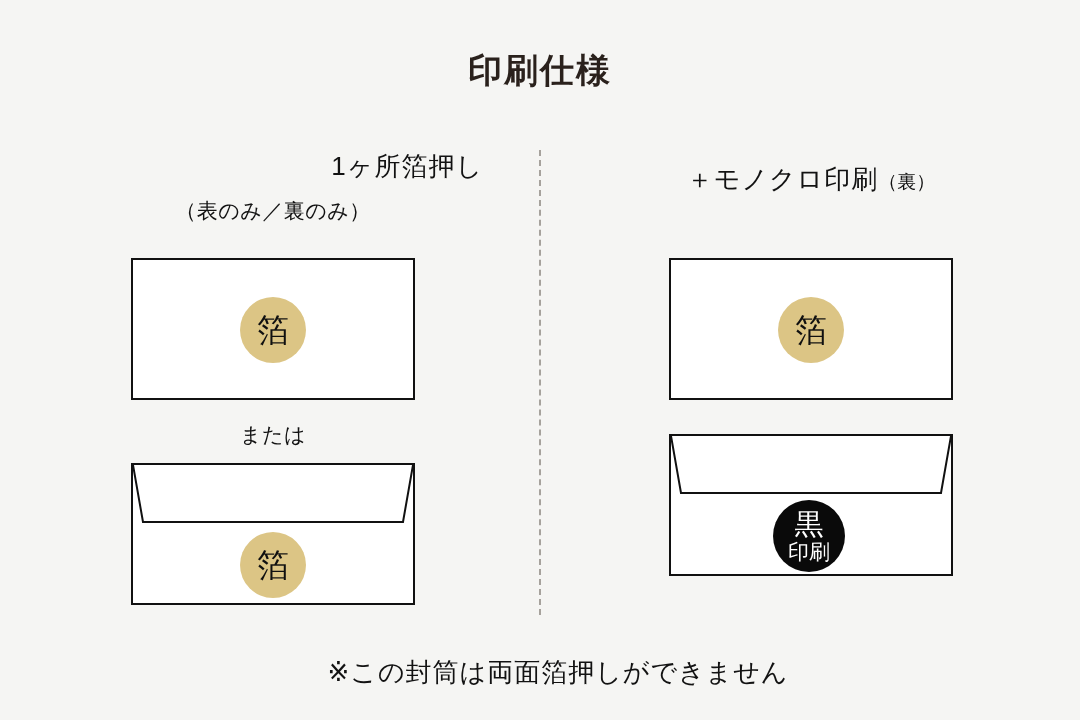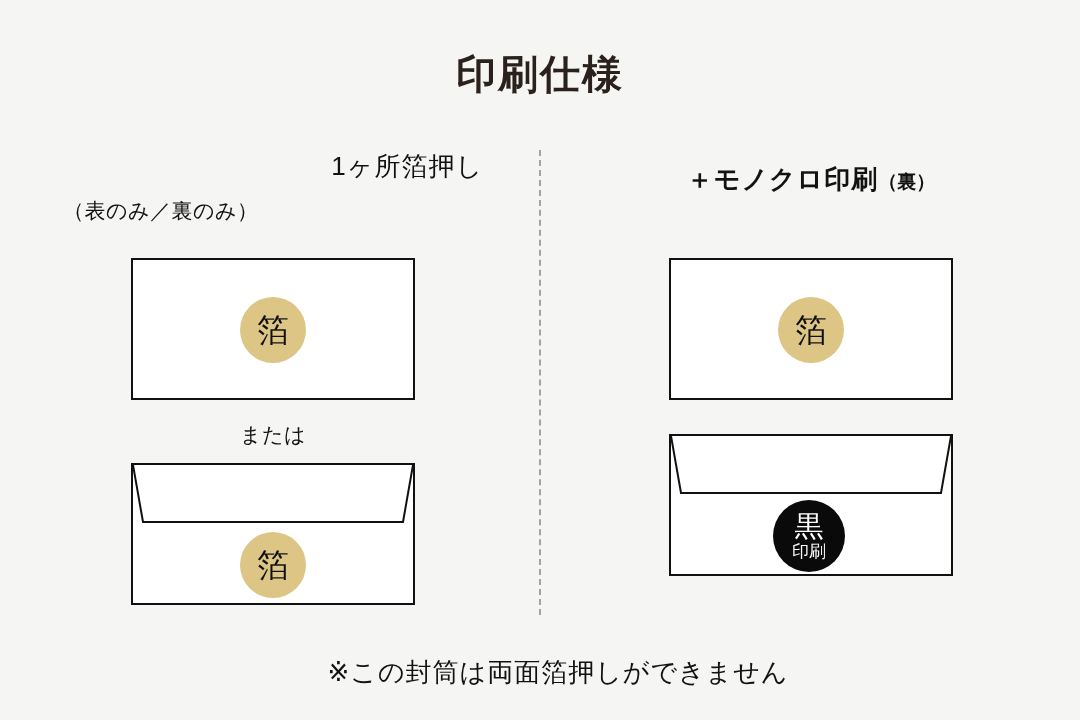--- a/index.html
+++ b/index.html
@@ -23,21 +23,21 @@
     height: 720px;
   }
 
   
   .page-title {
     position: absolute;
     top: 52px;
     left: 0;
     width: 1080px;
     text-align: center;
-    font-size: 40px;
+    font-size: 34px;
     font-weight: 700;
     letter-spacing: 2px;
     color: #2a211c;
     line-height: 1.1;
   }
 
   
   .divider {
     position: absolute;
     left: 539px;
@@ -63,31 +63,32 @@
     letter-spacing: 1px;
     line-height: 1.25;
     color: #121212;
     white-space: nowrap;
   }
   .col-heading .small {
     font-size: 19px;
     letter-spacing: 0;
   }
   .col-sub {
+    text-align: center;
     font-size: 21px;
     font-weight: 400;
     letter-spacing: 0.5px;
     margin-top: 14px;
     color: #121212;
     white-space: nowrap;
   }
   .col-heading-2 {
     text-align: center;
     font-size: 26px;
-    font-weight: 700;
+    font-weight: 400;
     letter-spacing: 1px;
     margin-top: 12px;
     color: #121212;
     white-space: nowrap;
   }
   .col-heading-2 .small {
     font-size: 19px;
     letter-spacing: 0;
   }
 
@@ -141,21 +142,21 @@
     height: 72px;
     background: #0a0a0a;
   }
   .stamp-black .glyph {
     font-size: 29px;
     color: #ffffff;
     font-weight: 400;
     margin-bottom: 2px;
   }
   .stamp-black .glyph-sub {
-    font-size: 17px;
+    font-size: 21px;
     color: #ffffff;
     font-weight: 400;
   }
 
   
   .stamp-e1 { left: 240px; top: 297px; }
   .stamp-e2 { left: 240px; top: 532px; }
   .stamp-e3 { left: 778px; top: 297px; }
   .stamp-e4 { left: 773px; top: 500px; }
 

